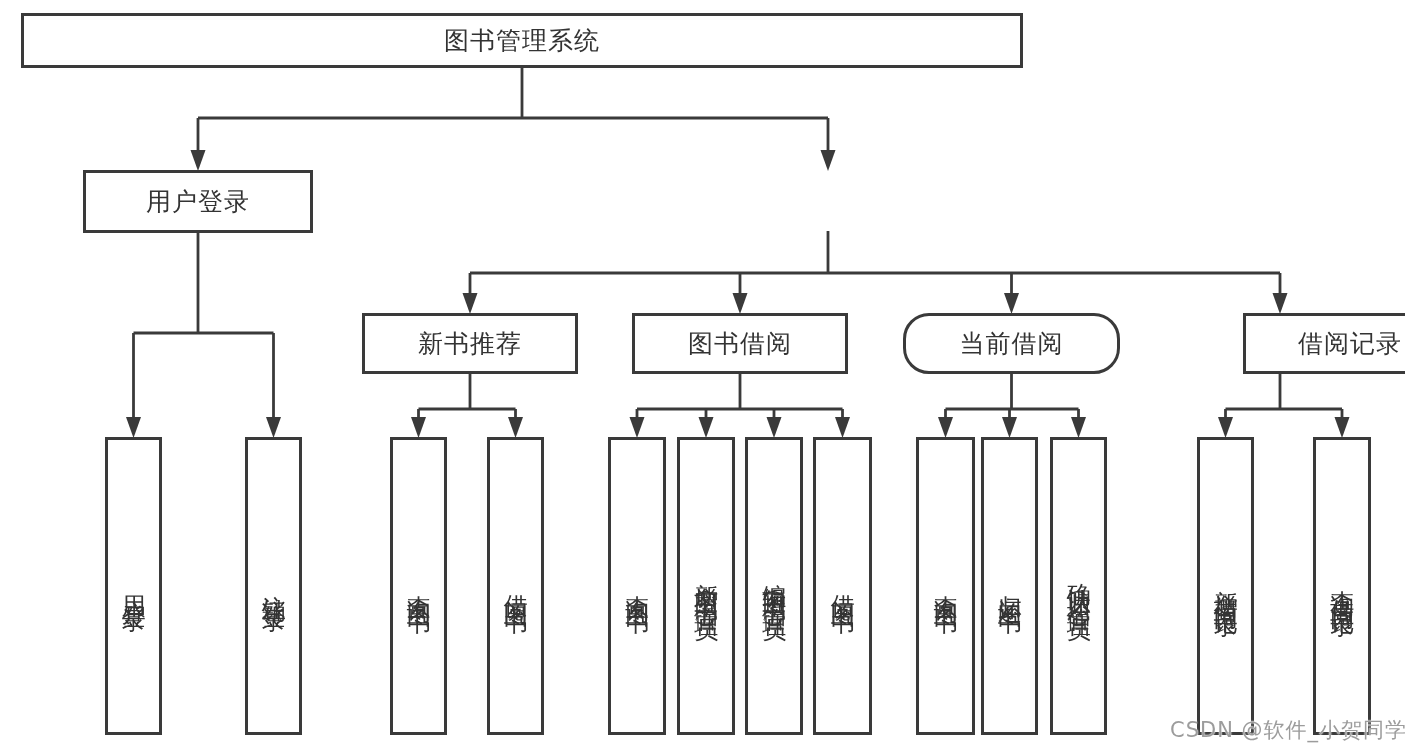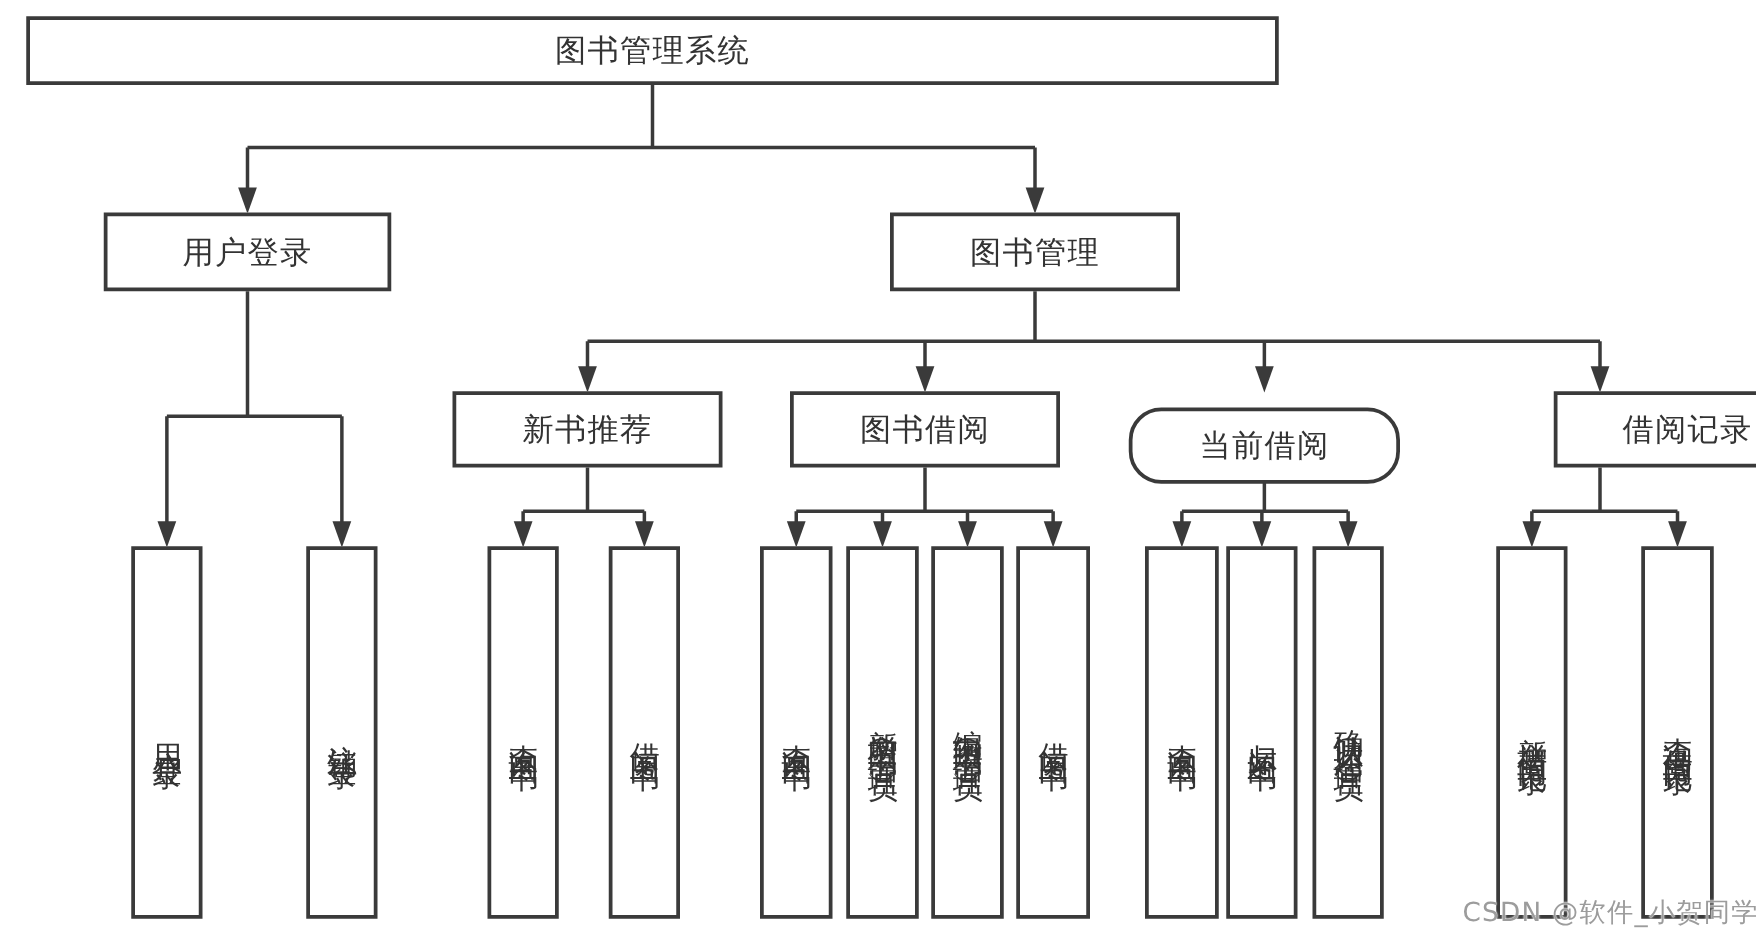--- a/index.html
+++ b/index.html
@@ -104,24 +104,23 @@
       <path d="M1280 372 V409" fill="none" stroke="#3a3a3a" stroke-width="2.8"></path>
       <path d="M1225.5 409 H1342" fill="none" stroke="#3a3a3a" stroke-width="2.8"></path>
       <path d="M1225.5 409 V422" fill="none" stroke="#3a3a3a" stroke-width="2.8"></path>
       <polygon points="1218,417 1233,417 1225.5,438" fill="#3a3a3a"></polygon>
       <path d="M1342 409 V422" fill="none" stroke="#3a3a3a" stroke-width="2.8"></path>
       <polygon points="1334.5,417 1349.5,417 1342,438" fill="#3a3a3a"></polygon>
     </svg>
   <div id="nodes">
       <div class="node h" style="left: 21px; top: 13px; width: 1002px; height: 55px;">图书管理系统</div>
       <div class="node h" style="left: 83px; top: 170px; width: 230px; height: 63px;">用户登录</div>
-      <div class="node h" style="left: 712px; top: 170px; width: 232px; height: 63px;">图书管理</div>
       <div class="node h" style="left: 362px; top: 313px; width: 216px; height: 61px; font-family: Liberation Mono, monospace;">新书推荐</div>
       <div class="node h" style="left: 632px; top: 313px; width: 216px; height: 61px; font-family: Liberation Serif, serif;">图书借阅</div>
-      <div class="node h" style="left: 903px; top: 326px; width: 217px; height: 61px; border-radius: 26px;">当前借阅</div>
+      <div class="node h" style="left: 903px; top: 313px; width: 217px; height: 61px; border-radius: 26px;">当前借阅</div>
       <div class="node h" style="left: 1243px; top: 313px; width: 214px; height: 61px;">借阅记录</div>
       <div class="node v" style="left: 105px; top: 437px; width: 57px; height: 298px;">用户登录</div>
       <div class="node v" style="left: 245px; top: 437px; width: 57px; height: 298px;">注销登录</div>
       <div class="node v" style="left: 390px; top: 437px; width: 57px; height: 298px;">查询图书</div>
       <div class="node v" style="left: 487px; top: 437px; width: 57px; height: 298px;">借阅图书</div>
       <div class="node v" style="left: 608px; top: 437px; width: 58px; height: 298px;">查询图书</div>
       <div class="node v" style="left: 677px; top: 437px; width: 58px; height: 298px;">新增图书（管理员）</div>
       <div class="node v" style="left: 745px; top: 437px; width: 58px; height: 298px;">编辑图书（管理员）</div>
       <div class="node v" style="left: 813px; top: 437px; width: 59px; height: 298px;">借阅图书</div>
       <div class="node v" style="left: 916px; top: 437px; width: 59px; height: 298px;">查询图书</div>

